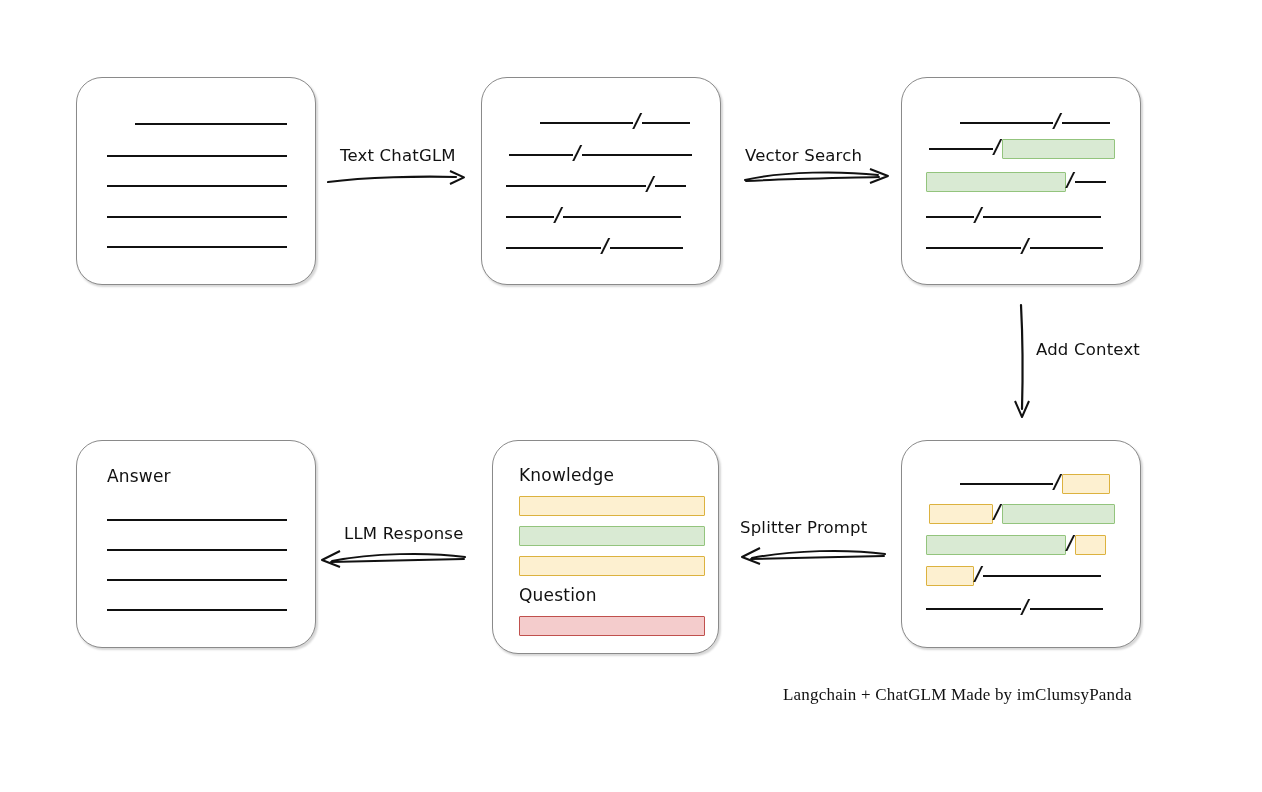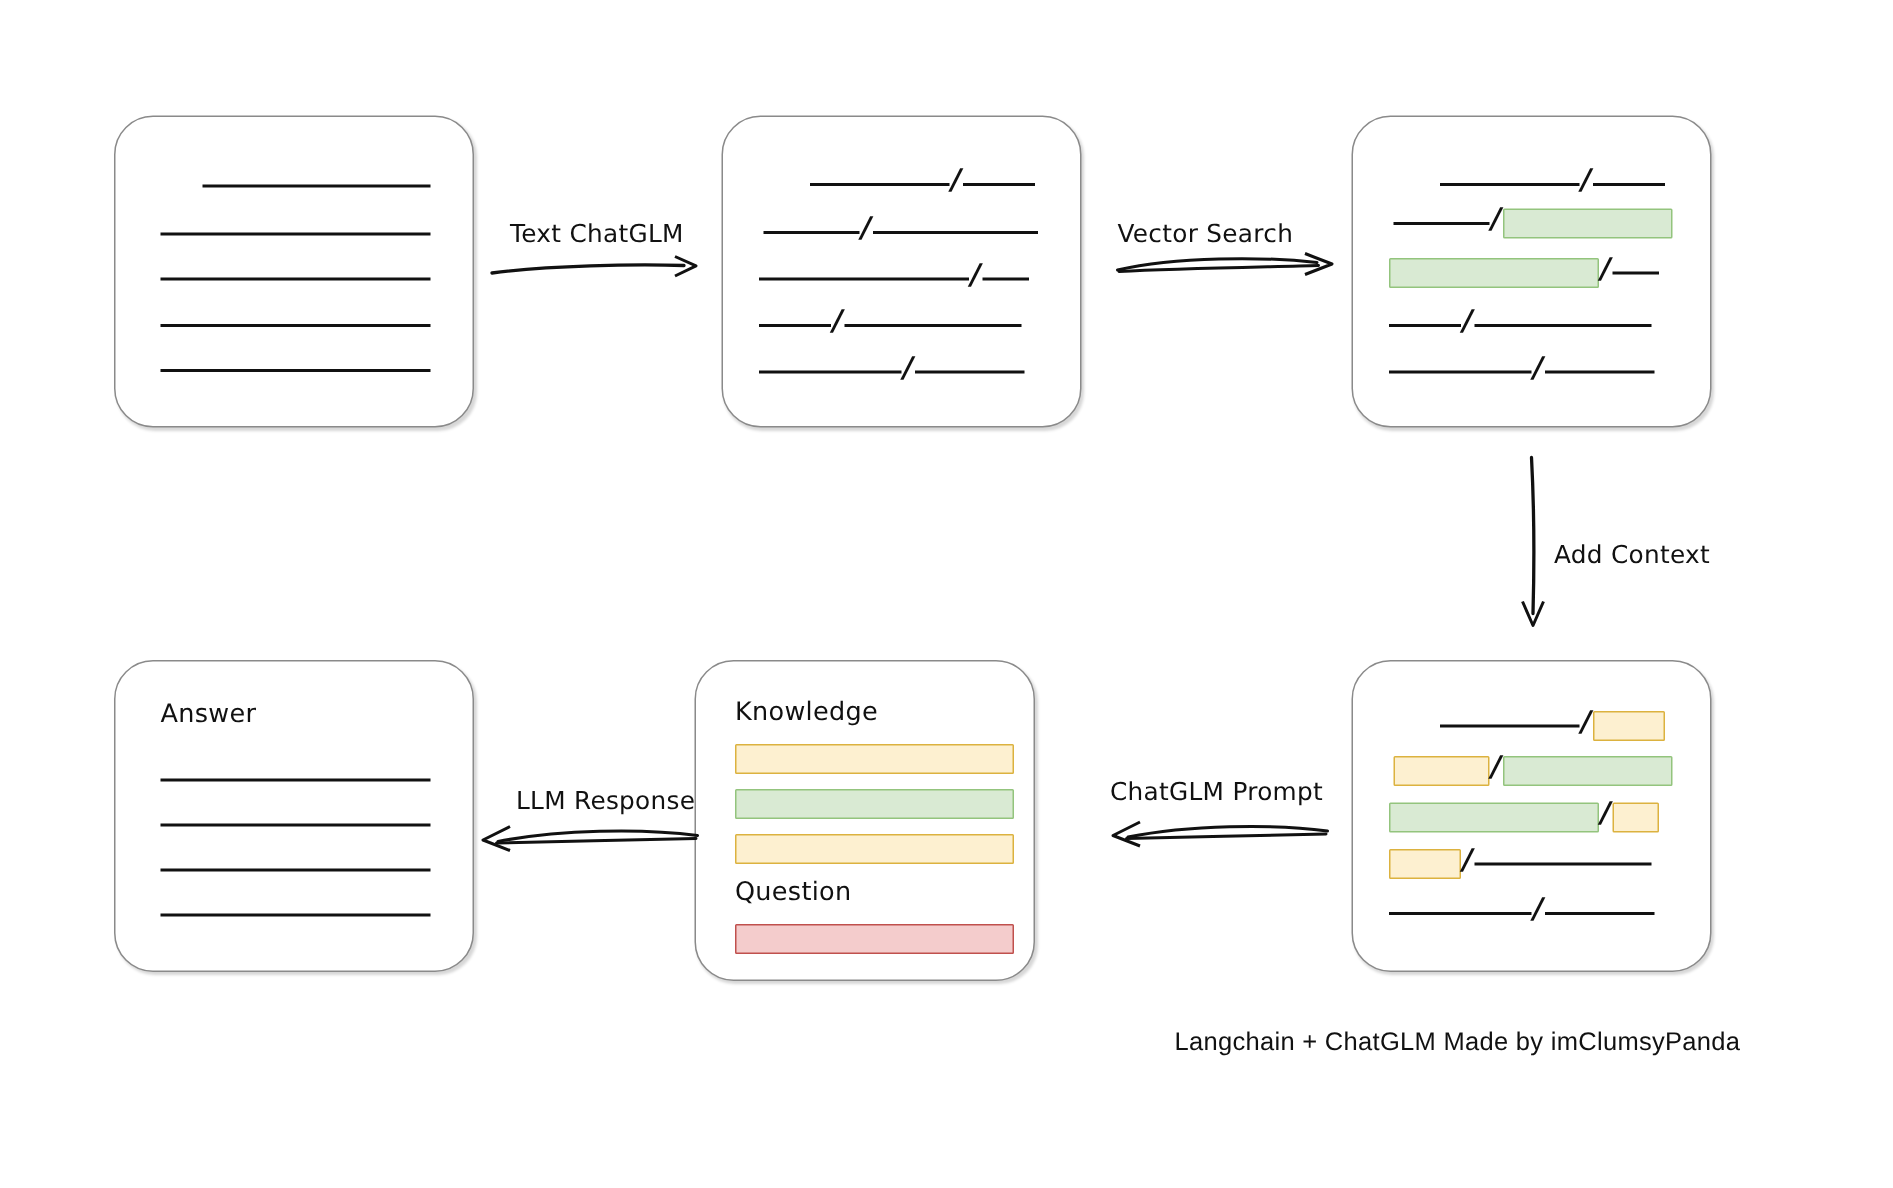--- a/index.html
+++ b/index.html
@@ -74,21 +74,21 @@
     position:absolute;
     font-family:"DejaVu Sans", sans-serif;
     font-size:16.5px;
     color:#111111;
     white-space:nowrap;
     letter-spacing:0.2px;
   }
 
   .footer{
     position:absolute;
-    font-family:Liberation Sans, sans-serif;
+    font-family:Liberation Serif, serif;
     font-size:17px;
     color:#111111;
     white-space:nowrap;
     letter-spacing:0.2px;
   }
 </style>
 </head>
 <body>
 
 <div id="stage">
@@ -181,21 +181,21 @@
 
       <div class="row" style="left:24px;top:159px;">
         <span class="seg" style="width:95px;"></span>
         <span class="slash">/</span>
         <span class="seg" style="width:73px;"></span>
       </div>
 
     </div>
   </div>
 
-  <div class="arrow-label" style="left:1036px;top:360px;">Add Context</div>
+  <div class="arrow-label" style="left:1036px;top:340px;">Add Context</div>
   <svg class="arrow" style="left:1008px;top:303px;width:28px;height:118px;" viewBox="0 0 28 118">
     <path d="M13,2 C15,40 15,70 14,106" stroke="#111" stroke-width="2.2" fill="none" stroke-linecap="round"></path>
     <path d="M7,98 L14,114 L21,98" stroke="#111" stroke-width="2" fill="none" stroke-linejoin="round"></path>
   </svg>
 
   <div class="card" style="left:901px;top:440px;width:240px;height:208px;">
     <div class="card-body">
 
       <div class="row" style="left:58px;top:32px;">
         <span class="seg" style="width:93px;"></span>
@@ -223,28 +223,28 @@
 
       <div class="row" style="left:24px;top:157px;">
         <span class="seg" style="width:95px;"></span>
         <span class="slash">/</span>
         <span class="seg" style="width:73px;"></span>
       </div>
 
     </div>
   </div>
 
-  <div class="arrow-label" style="left:740px;top:518px;">ChatGLM Prompt</div>
+  <div class="arrow-label" style="left:740px;top:518px;">Splitter Prompt</div>
   <svg class="arrow" style="left:736px;top:545px;width:152px;height:24px;" viewBox="0 0 152 24">
     <path d="M149,9 C112,4 56,5 16,13" stroke="#111" stroke-width="2" fill="none" stroke-linecap="round"></path>
     <path d="M148,11 C110,12 54,13 15,14" stroke="#111" stroke-width="2" fill="none" stroke-linecap="round"></path>
     <path d="M24,3 L6,12 L24,19" stroke="#111" stroke-width="2" fill="none" stroke-linejoin="round"></path>
   </svg>
 
-  <div class="card" style="left:463px;top:440px;width:227px;height:214px;">
+  <div class="card" style="left:492px;top:440px;width:227px;height:214px;">
     <div class="card-body">
 
       <div class="card-head" style="left:26px;top:24px;">Knowledge</div>
 
       <div class="bar yellow" style="left:26px;top:55px;width:186px;"></div>
       <div class="bar green" style="left:26px;top:85px;width:186px;"></div>
       <div class="bar yellow" style="left:26px;top:115px;width:186px;"></div>
 
       <div class="card-head" style="left:26px;top:144px;">Question</div>
 

